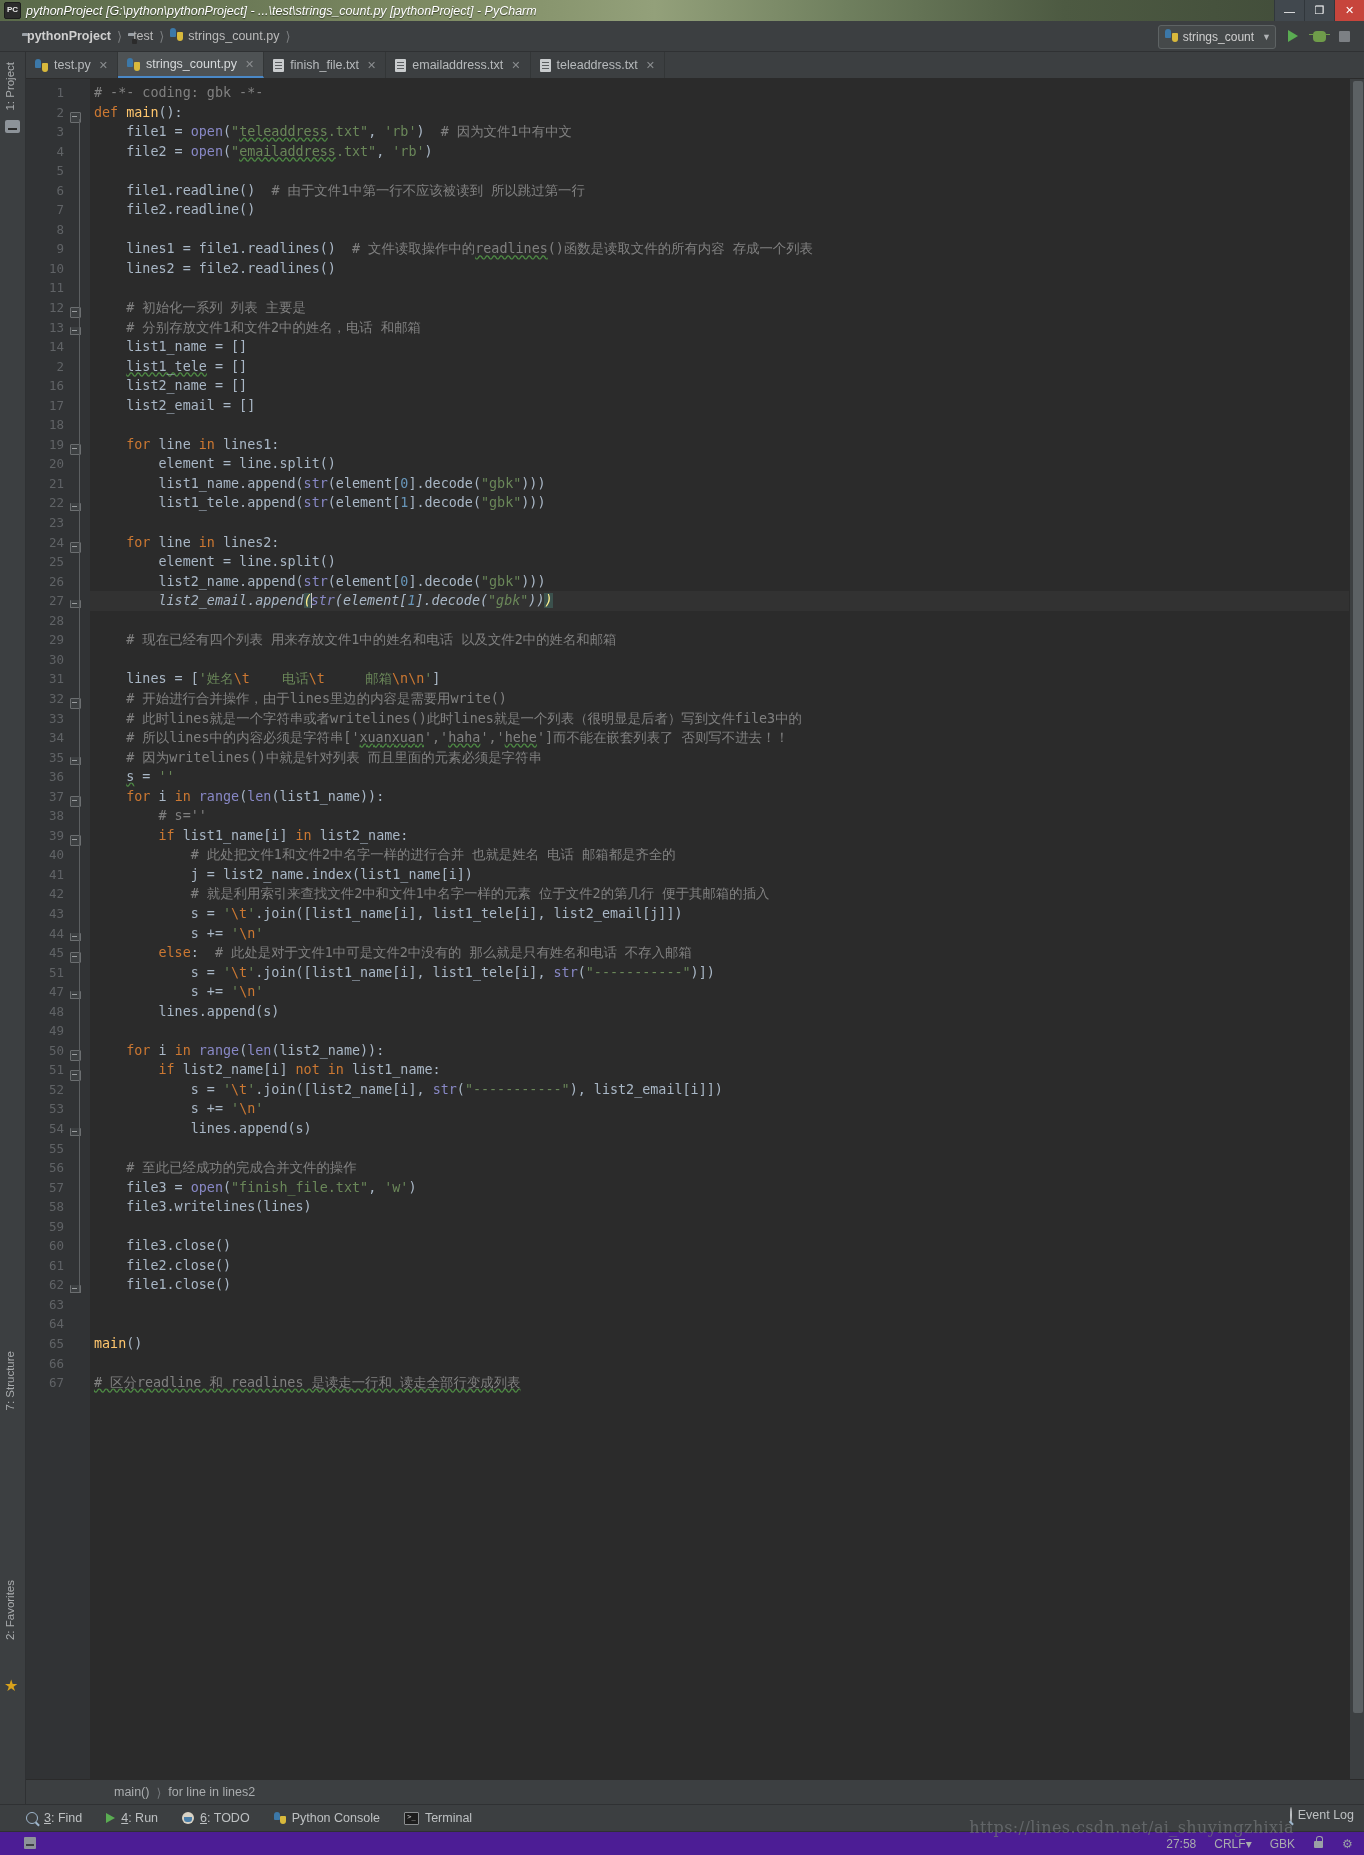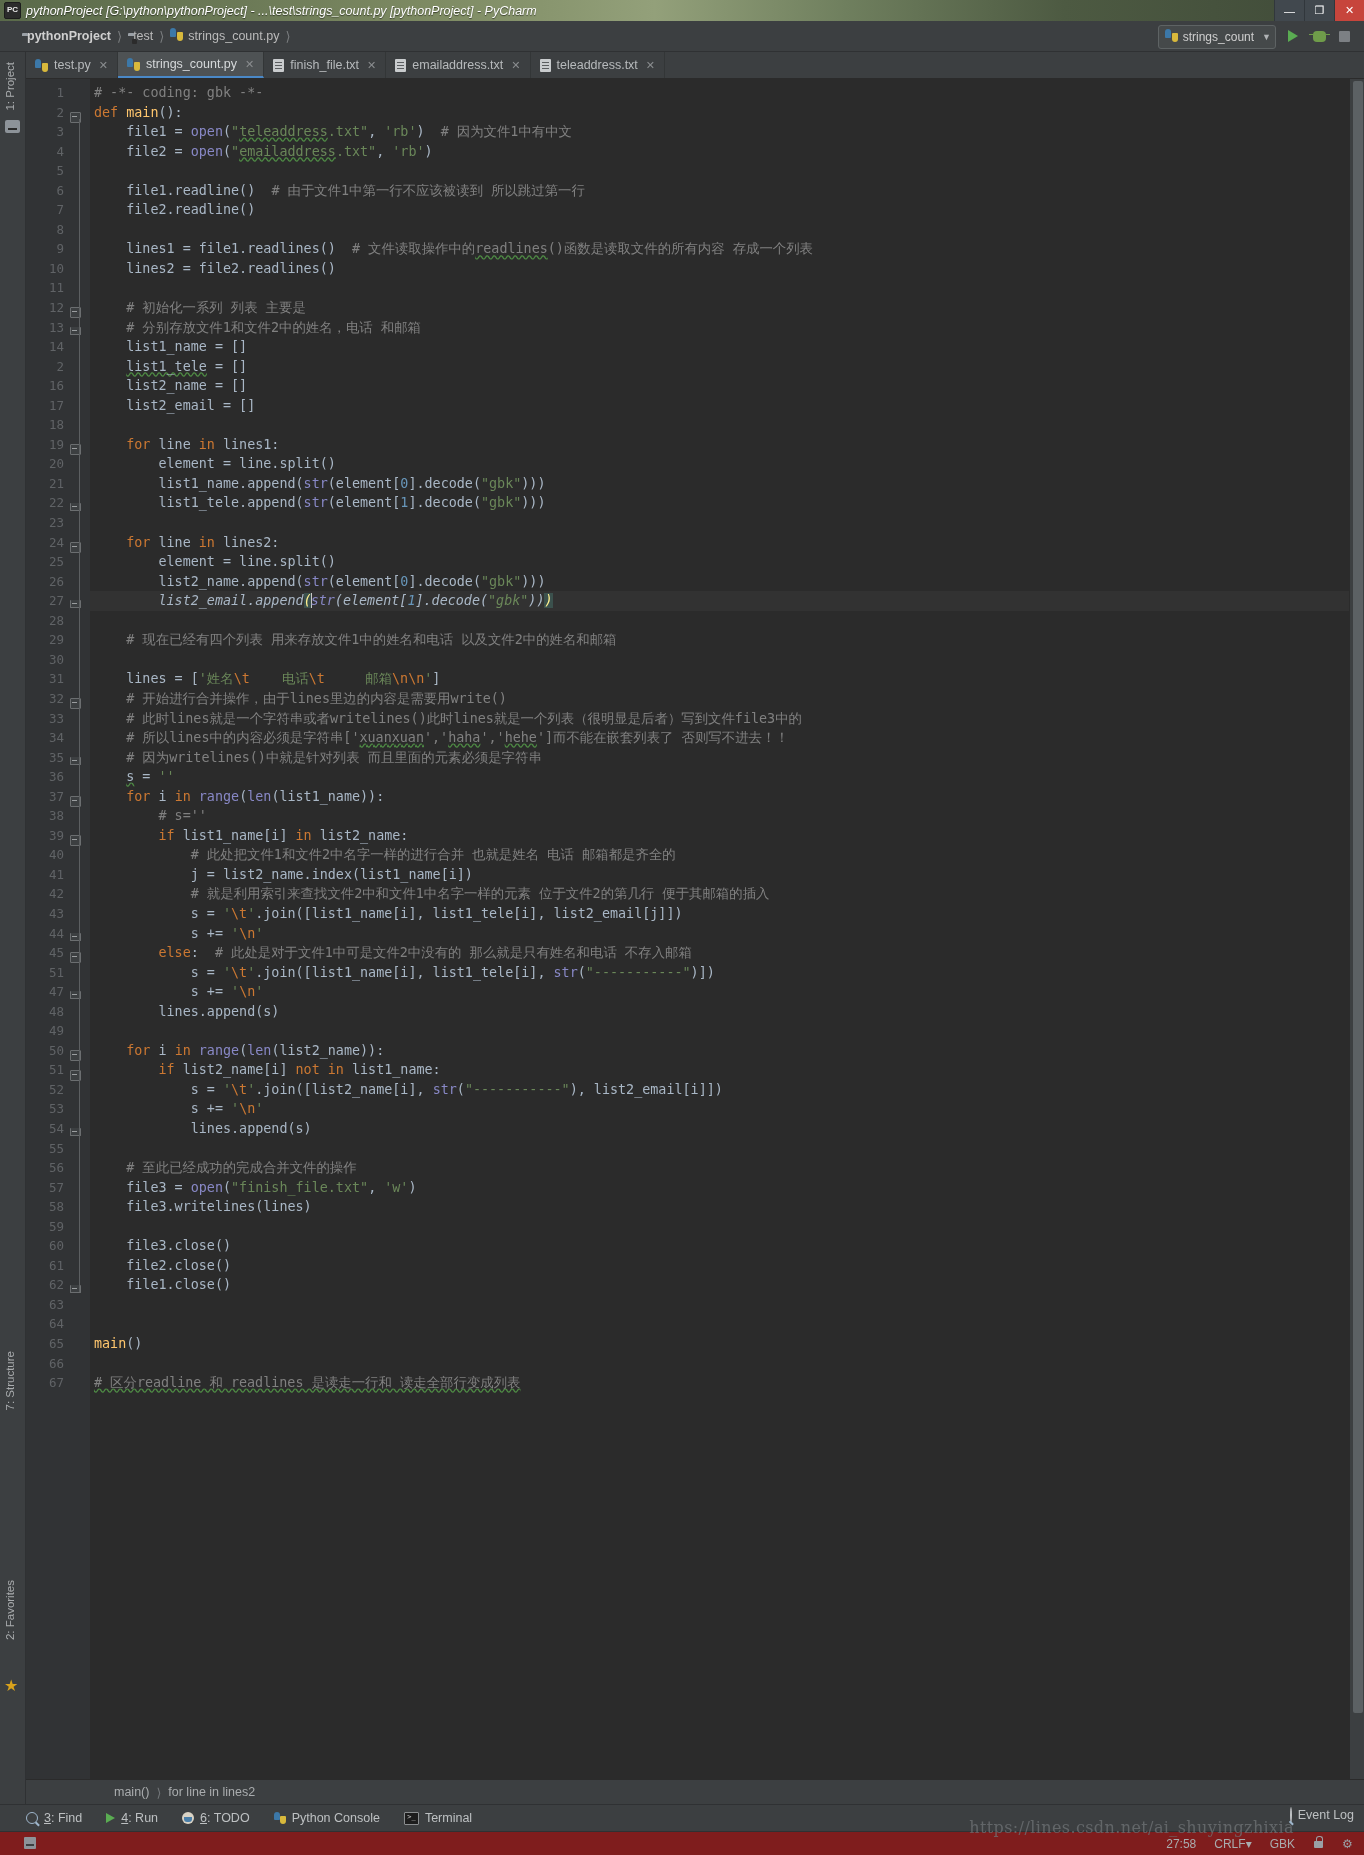--- a/index.html
+++ b/index.html
@@ -130,21 +130,21 @@
   .mini-py{width:12px;height:12px;position:relative;}
   .mini-py .b{position:absolute;width:6px;height:8px;border-radius:3px 3px 1px 1px;background:#3c78a8;top:0;left:0;}
   .mini-py .y{position:absolute;width:6px;height:8px;border-radius:1px 1px 3px 3px;background:#d8b93c;bottom:0;right:0;}
   .mini-term{width:13px;height:11px;background:#1d1d1d;border:1px solid #8a8d8f;border-radius:1px;color:#cfcfcf;
              font-size:7px;line-height:9px;text-align:center;font-family:"DejaVu Sans Mono",monospace;}
 
   .evlog{position:absolute;right:10px;top:3px;display:flex;align-items:center;font-size:12.5px;color:#bdc0c2;}
   .evlog .ic{margin-right:6px;}
 
   
-  .statusbar{height:23px;flex:0 0 23px;display:flex;align-items:center;background:#7f1d1d;border-top:1px solid #2f3133;
+  .statusbar{height:23px;flex:0 0 23px;display:flex;align-items:center;background:#4c1d95;border-top:1px solid #2f3133;
              position:relative;padding-left:26px;}
   .sb-left-sq{width:12px;height:12px;background:#8d9399;border-radius:1px;position:absolute;left:24px;top:5px;}
   .sb-left-sq:after{content:"";position:absolute;left:2px;top:7px;width:8px;height:2px;background:#3c3f41;}
   .sb-right{position:absolute;right:8px;top:0;height:23px;display:flex;align-items:center;font-size:12px;color:#a9acae;}
   .sb-right .it{margin-left:18px;white-space:nowrap;}
   .sb-lock{width:11px;height:12px;position:relative;display:inline-block;}
   .sb-lock:before{content:"";position:absolute;left:1px;bottom:0;width:9px;height:7px;background:#9aa0a6;border-radius:1px;}
   .sb-lock:after{content:"";position:absolute;left:3px;top:0;width:5px;height:5px;border:1.5px solid #9aa0a6;border-bottom:none;border-radius:3px 3px 0 0;}
   .sb-face{width:14px;height:14px;color:#9aa0a6;font-size:12px;line-height:14px;}
 

